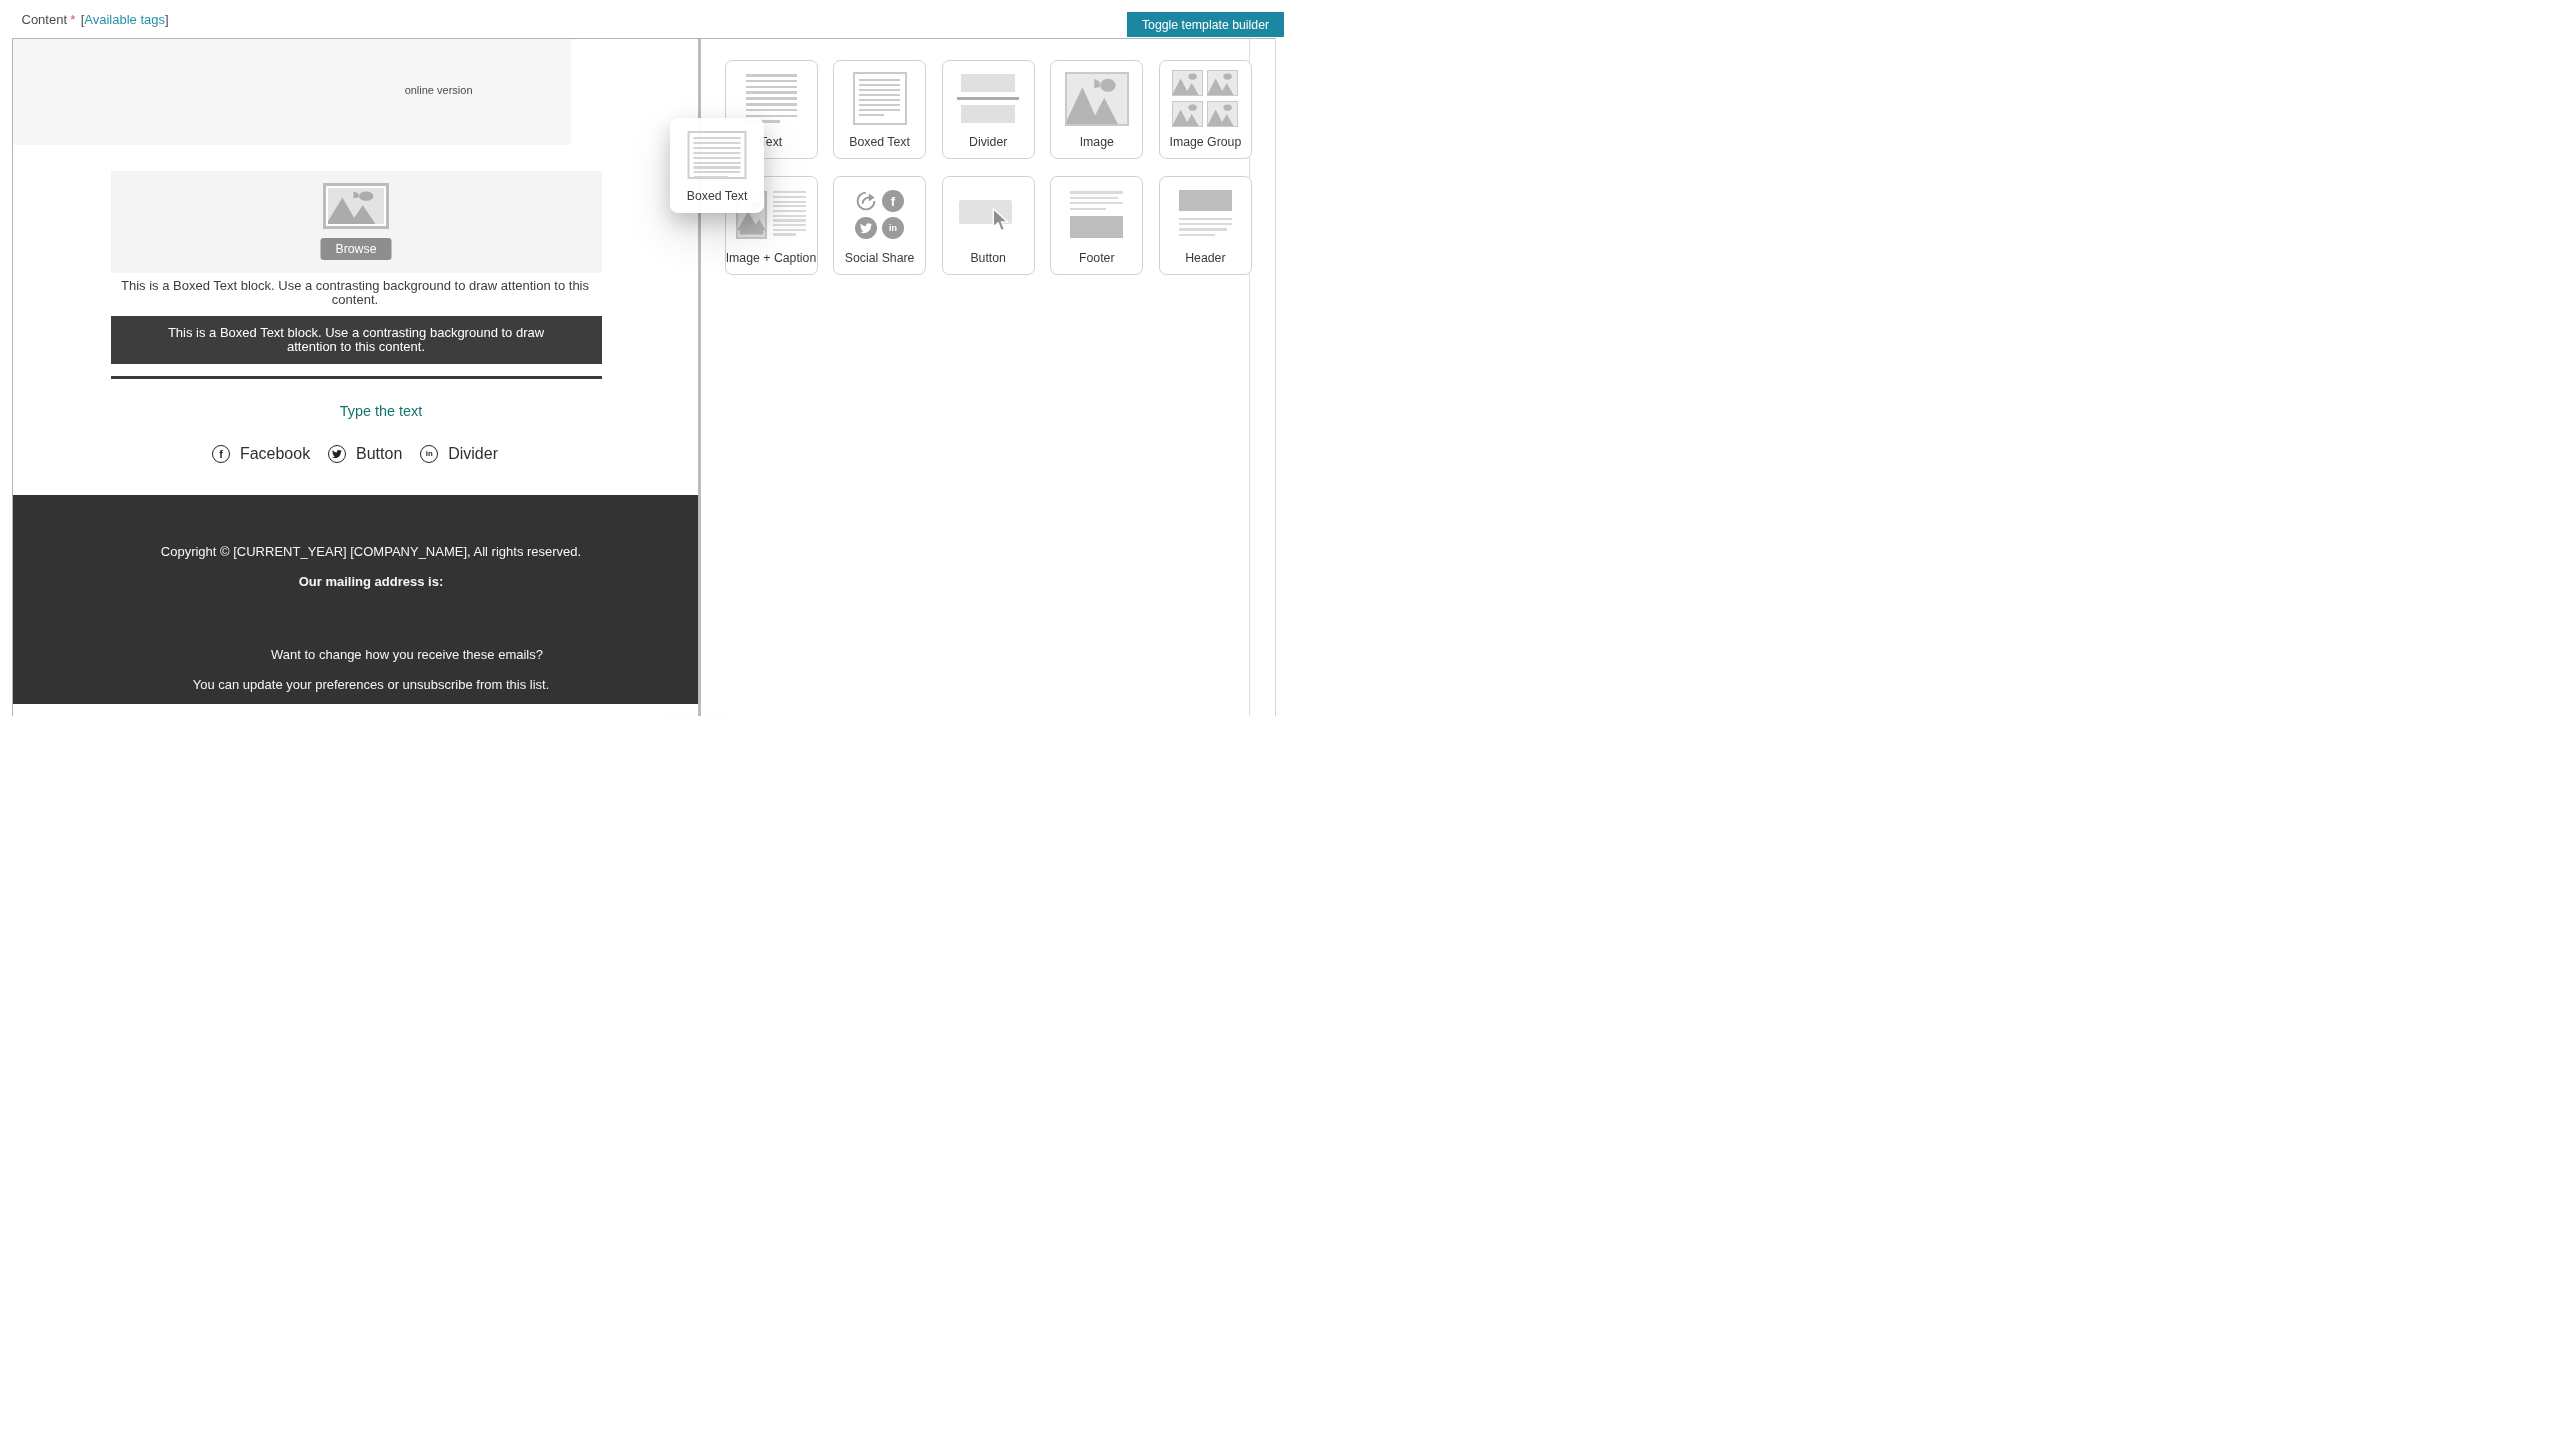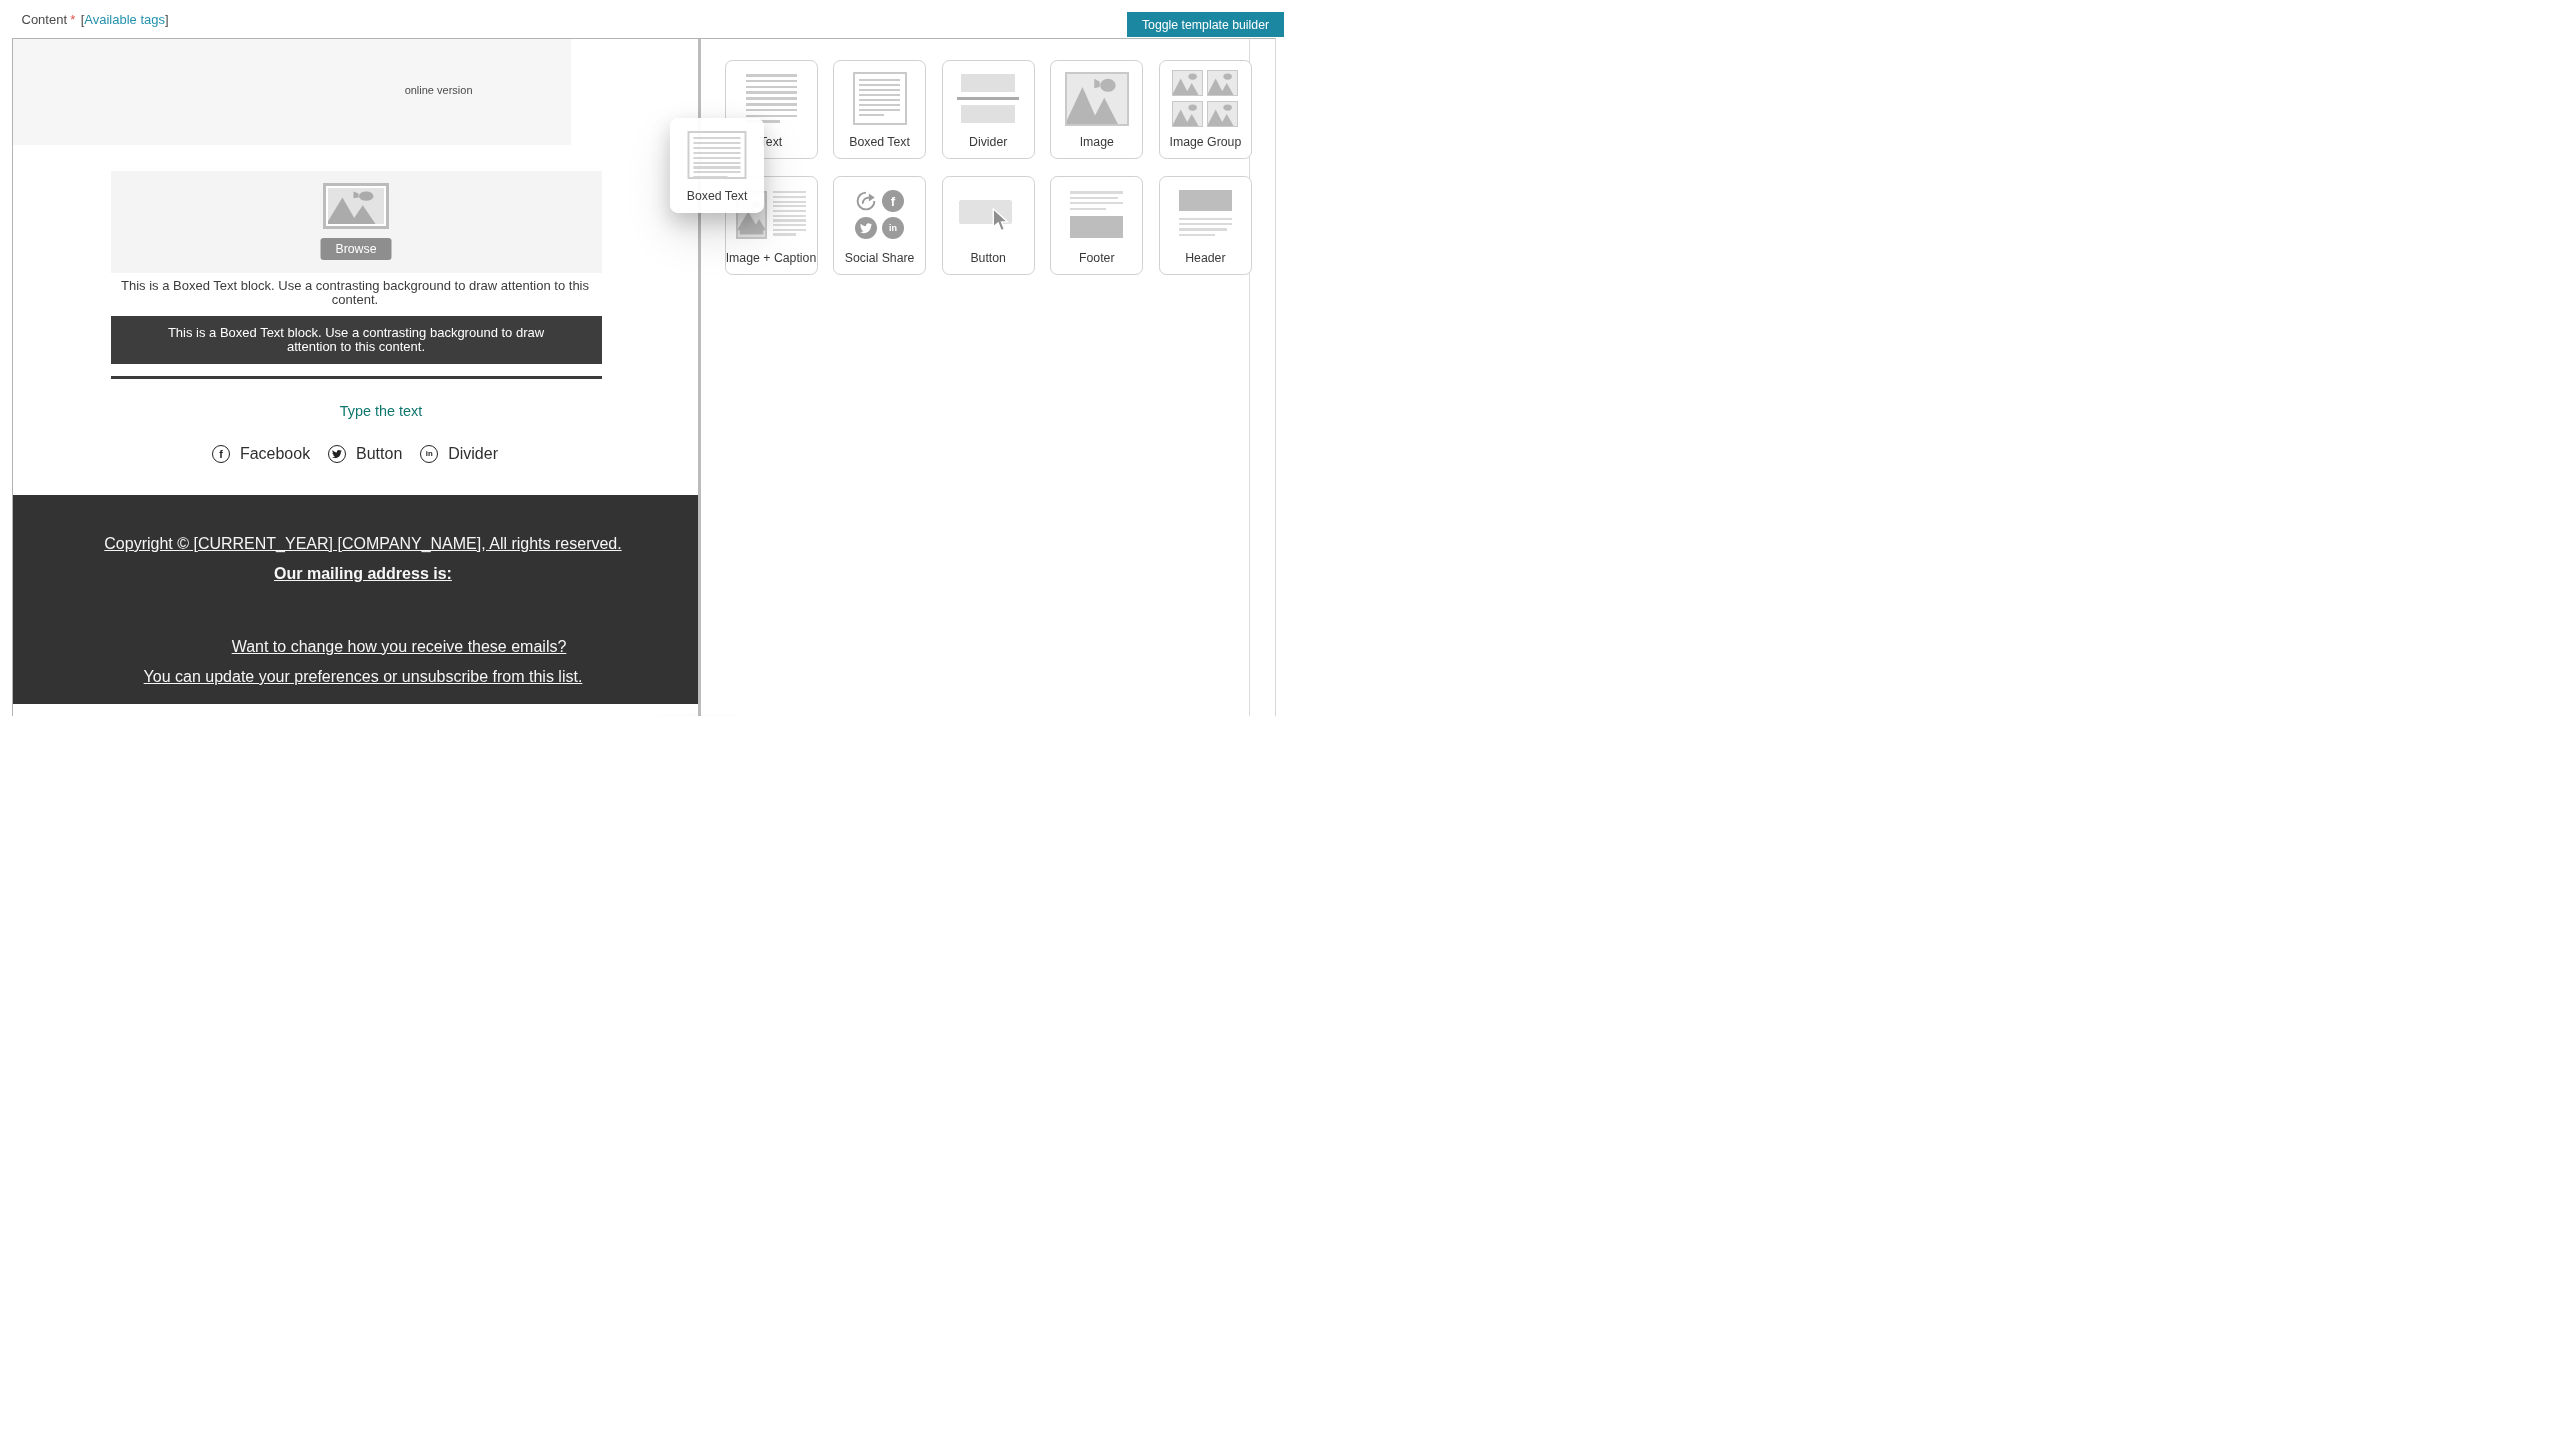--- a/index.html
+++ b/index.html
@@ -52,21 +52,21 @@
     justify-content:center;gap:18px;}
   .social-item{display:flex;align-items:center;gap:9.9px;cursor:pointer;}
   .social-circle{width:18px;height:18px;border:1.3px solid #222;border-radius:50%;box-sizing:border-box;
     display:flex;align-items:center;justify-content:center;color:#222;}
   .social-circle .fb{font-size:10.7px;font-weight:bold;line-height:1;}
   .social-circle .li{font-size:7.8px;font-weight:bold;line-height:1;}
   .social-circle svg{width:9.9px;height:9.9px;fill:#222;}
   .social-label{font-size:16px;color:#2f2f2f;}
   .efooter{position:absolute;left:0;top:456px;width:685px;height:209px;background:var(--footer-bg,#333333);
     color:#f6f6f6;cursor:pointer;}
-  .efooter p{position:absolute;left:0;width:100%;margin:8px;text-align:center;font-size:16px;line-height:13.5px;text-decoration:underline;}
+  .efooter p{position:absolute;left:0;width:100%;margin:16px;text-align:center;font-size:13px;line-height:13.5px;}
   .ef-copy{top:34px;} .ef-mailing{top:64px;font-weight:bold;} .ef-addr{top:94px;}
   .ef-change{top:137px;padding-left:36px;} .ef-update{top:167px;}
   .ef-addr span{display:block;}
   .bottom-shadow{position:absolute;left:509px;top:704px;width:378px;height:33px;pointer-events:none;
     background:radial-gradient(55% 100% at 50% 100%, rgba(0,0,0,.15), rgba(0,0,0,0) 72%);}
   
   .tiles{position:absolute;left:712px;top:20.5px;display:grid;grid-template-columns:repeat(5,93px);
     grid-auto-rows:99px;column-gap:15.6px;row-gap:17px;}
   .tile{position:relative;background:#fff;border:0.8px solid #d0d0d0;border-radius:7.4px;cursor:grab;box-sizing:border-box;}
   .tile-icon{position:absolute;left:0;top:0;right:0;height:76px;display:flex;align-items:center;justify-content:center;}

